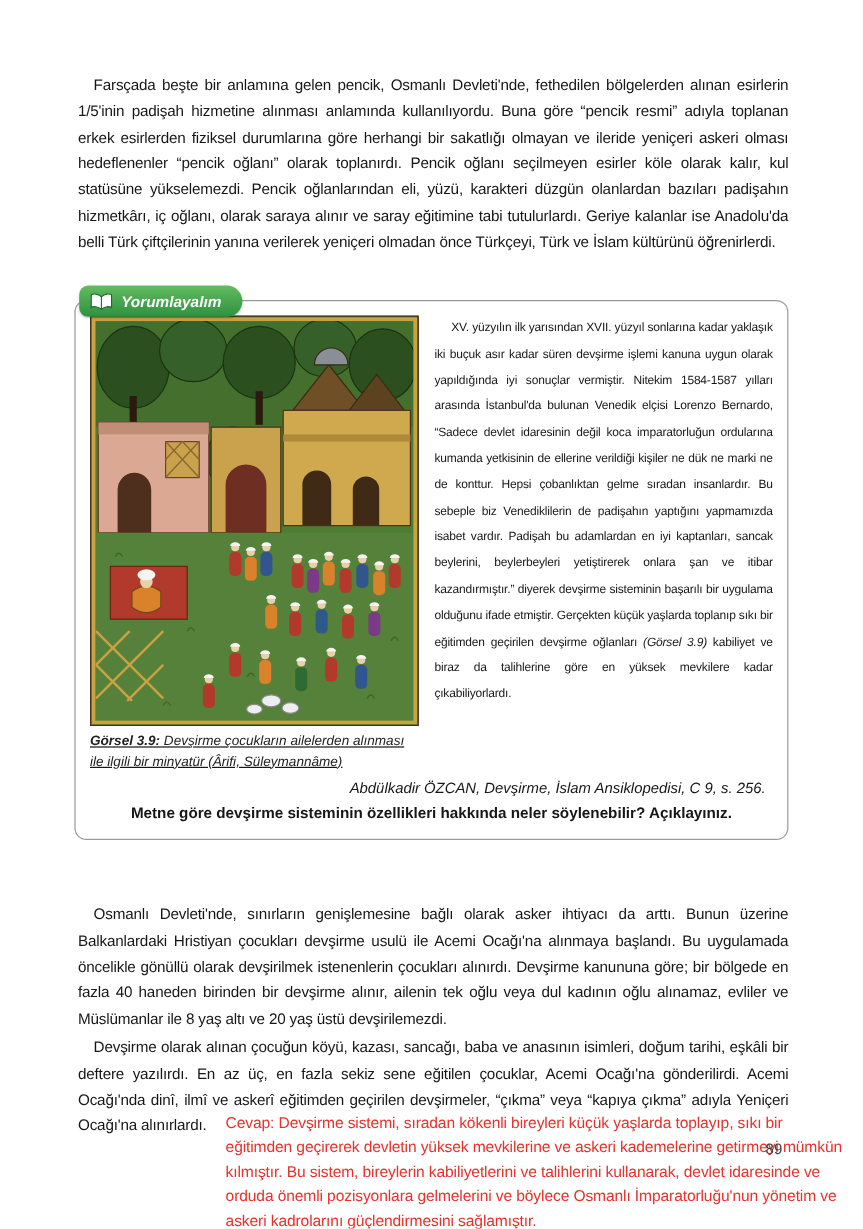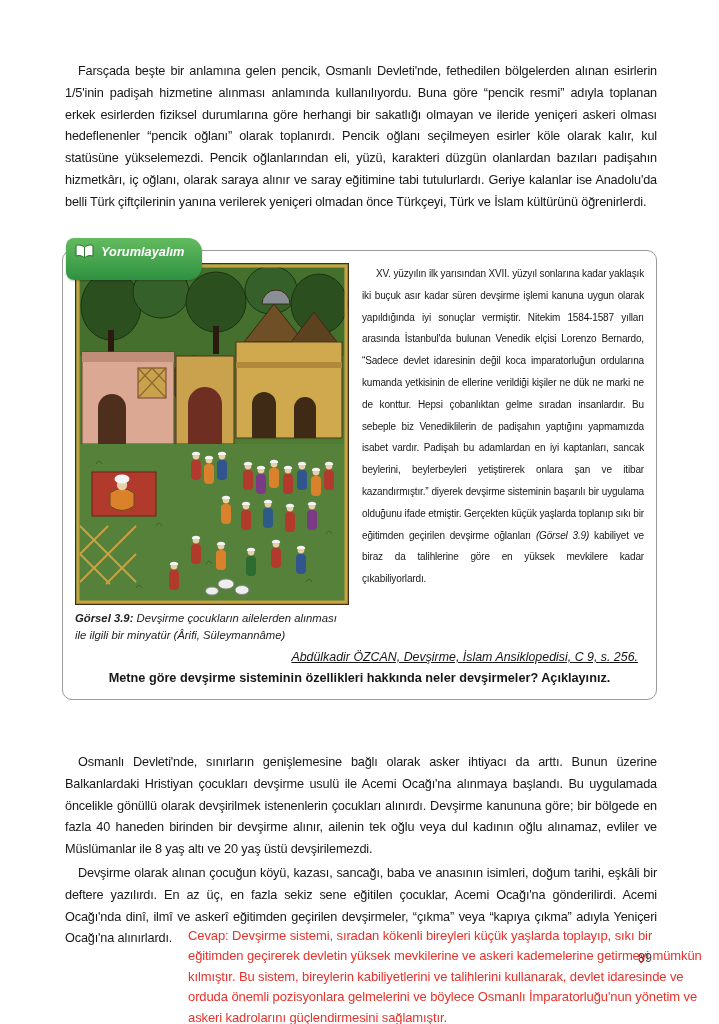--- a/index.html
+++ b/index.html
@@ -22,39 +22,39 @@
   #para2{top:752px;}
   #para3{top:863px;}
 
   .activity-box{
     position:absolute;top:250px;left:62px;width:595px;box-sizing:border-box;
     border:1.2px solid var(--box-border);border-radius:10px;
     padding:12px 12px 12px;background:#fff;
   }
   .badge{
     position:absolute;top:-13px;left:3px;height:26px;
-    display:flex;align-items:center;gap:7px;padding:0 18px 16px 9px;
+    display:flex;align-items:center;gap:7px;padding:0 18px 0 9px;
     background:linear-gradient(180deg,var(--badge-green-light),var(--badge-green));
     border-radius:8px 14px 14px 8px;
     color:#fff;font-weight:bold;font-style:italic;font-size:12.8px;
     box-shadow:0 1px 2px rgba(0,0,0,0.25);
   }
   .badge-icon{display:flex;align-items:center;}
   .box-title{margin:2px 0 8px;text-align:center;font-size:13.2px;font-weight:bold;letter-spacing:0.2px;}
   .box-content{display:flex;}
-  .figure{width:272px;flex:none;}
+  .figure{width:272px;flex:none;text-decoration:underline;}
   .miniature{width:272px;height:340px;border:1px solid #40301c;display:block;background:#4e7c33;}
   .miniature svg{display:block;width:100%;height:100%;}
   .caption{margin:5px 0 0;font-size:11.3px;line-height:16.5px;font-style:italic;color:#222;text-align:left;}
   .cap-label{font-weight:bold;}
   .box-text{
     flex:1;margin-left:15px;font-size:10px;line-height:21.8px;letter-spacing:-0.15px;
     text-align:justify;text-indent:14px;
   }
-  .attribution{margin:7px 6px 0 0;text-align:right;font-style:italic;font-size:12.4px;text-decoration:underline;}
+  .attribution{margin:7px 6px 0 0;text-align:right;font-style:italic;font-size:12.4px;}
   .question{margin:7px 0 2px;text-align:center;font-weight:bold;font-size:12.7px;}
 
   .answer{
     position:absolute;top:926px;left:188px;width:517px;
     color:var(--answer-red);font-size:13px;line-height:20.4px;letter-spacing:-0.1px;
     text-align:left;
   }
   .page-number{position:absolute;top:951px;left:638px;font-size:12.5px;color:#404040;}
 </style>
 </head>
@@ -177,21 +177,21 @@
             <rect x="2" y="2" width="268" height="336" fill="none" stroke="#c9a243" stroke-width="3"></rect>
           </svg>
         </div>
         <p class="caption"><span class="cap-label">Görsel 3.9:</span><span> Devşirme çocukların ailelerden alınması ile ilgili bir minyatür (Ârifi, Süleymannâme)</span></p>
       </div>
 
       <div class="box-text"><span>XV. yüzyılın ilk yarısından XVII. yüzyıl sonlarına kadar yaklaşık iki buçuk asır kadar süren devşirme işlemi kanuna uygun olarak yapıldığında iyi sonuçlar vermiştir. Nitekim 1584-1587 yılları arasında İstanbul'da bulunan Venedik elçisi Lorenzo Bernardo, “Sadece devlet idaresinin değil koca imparatorluğun ordularına kumanda yetkisinin de ellerine verildiği kişiler ne dük ne marki ne de konttur. Hepsi çobanlıktan gelme sıradan insanlardır. Bu sebeple biz Venediklilerin de padişahın yaptığını yapmamızda isabet vardır. Padişah bu adamlardan en iyi kaptanları, sancak beylerini, beylerbeyleri yetiştirerek onlara şan ve itibar kazandırmıştır.” diyerek devşirme sisteminin başarılı bir uygulama olduğunu ifade etmiştir. Gerçekten küçük yaşlarda toplanıp sıkı bir eğitimden geçirilen devşirme oğlanları </span><i>(Görsel 3.9)</i><span> kabiliyet ve biraz da talihlerine göre en yüksek mevkilere kadar çıkabiliyorlardı.</span></div>
     </div>
 
     <p class="attribution">Abdülkadir ÖZCAN, Devşirme, İslam Ansiklopedisi, C 9, s. 256.</p>
-    <p class="question">Metne göre devşirme sisteminin özellikleri hakkında neler devşirmeler? Açıklayınız.</p>
+    <p class="question">Metne göre devşirme sisteminin özellikleri hakkında neler söylenebilir? Açıklayınız.</p>
   </div>
 
   <p class="para" id="para2">Osmanlı Devleti'nde, sınırların genişlemesine bağlı olarak asker ihtiyacı da arttı. Bunun üzerine Balkanlardaki Hristiyan çocukları devşirme usulü ile Acemi Ocağı'na alınmaya başlandı. Bu uygulamada öncelikle gönüllü olarak devşirilmek istenenlerin çocukları alınırdı. Devşirme kanununa göre; bir bölgede en fazla 40 haneden birinden bir devşirme alınır, ailenin tek oğlu veya dul kadının oğlu alınamaz, evliler ve Müslümanlar ile 8 yaş altı ve 20 yaş üstü devşirilemezdi.</p>
   <p class="para" id="para3">Devşirme olarak alınan çocuğun köyü, kazası, sancağı, baba ve anasının isimleri, doğum tarihi, eşkâli bir deftere yazılırdı. En az üç, en fazla sekiz sene eğitilen çocuklar, Acemi Ocağı'na gönderilirdi. Acemi Ocağı'nda dinî, ilmî ve askerî eğitimden geçirilen devşirmeler, “çıkma” veya “kapıya çıkma” adıyla Yeniçeri Ocağı'na alınırlardı.</p>
 
   <div class="answer">Cevap: Devşirme sistemi, sıradan kökenli bireyleri küçük yaşlarda toplayıp, sıkı bir eğitimden geçirerek devletin yüksek mevkilerine ve askeri kademelerine getirmeyi mümkün kılmıştır. Bu sistem, bireylerin kabiliyetlerini ve talihlerini kullanarak, devlet idaresinde ve orduda önemli pozisyonlara gelmelerini ve böylece Osmanlı İmparatorluğu'nun yönetim ve askeri kadrolarını güçlendirmesini sağlamıştır.</div>
 
   <div class="page-number">89</div>
 
 </div>

